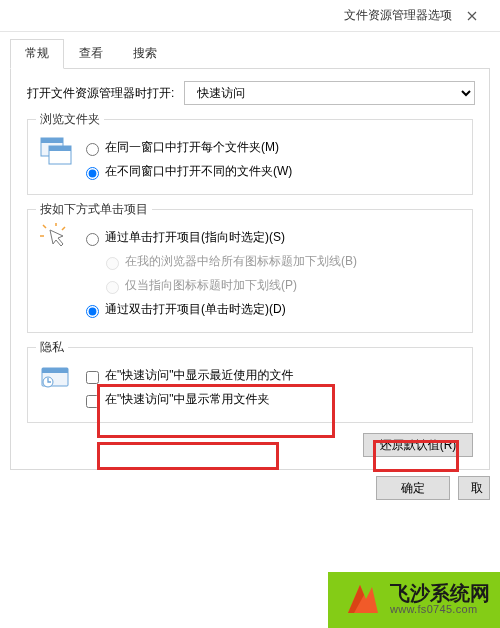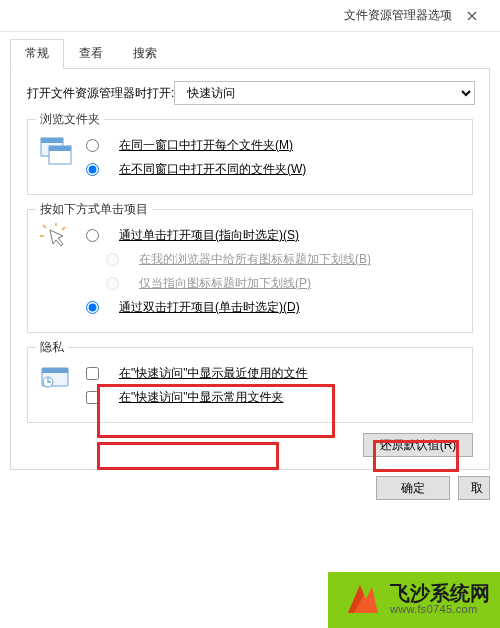--- a/index.html
+++ b/index.html
@@ -58,20 +58,21 @@
     border: 1px solid #d9d9d9;
     margin: 0 10px 6px 10px;
     padding: 12px 14px 6px 14px;
     border-top: 1px solid #d9d9d9;
   }
 
   
   .open-row {
     display: flex;
     align-items: center;
+    gap: 10px;
     margin: 0 0 10px 2px;
   }
   .open-row select {
     flex: 1;
     height: 24px;
     border: 1px solid #bfbfbf;
     background: #ffffff;
     font-family: inherit;
     font-size: 12px;
     padding: 0 8px;
@@ -93,25 +94,24 @@
     color: #333;
   }
   .group-inner {
     display: flex;
     align-items: flex-start;
     gap: 12px;
   }
   .options { flex: 1; }
   .opt {
     display: flex;
-    align-items: center;
-    gap: 20px;
+    align-items: flex-end;
+    gap: 6px;
     min-height: 22px;
     margin: 2px 0;
-    text-decoration: underline;
   }
   .opt.sub { padding-left: 20px; }
   .opt.disabled { color: #9a9a9a; }
   .opt input[type="radio"], .opt input[type="checkbox"] {
     margin: 0;
     width: 13px;
     height: 13px;
   }
   .opt.disabled input { opacity: 0.6; }
 

